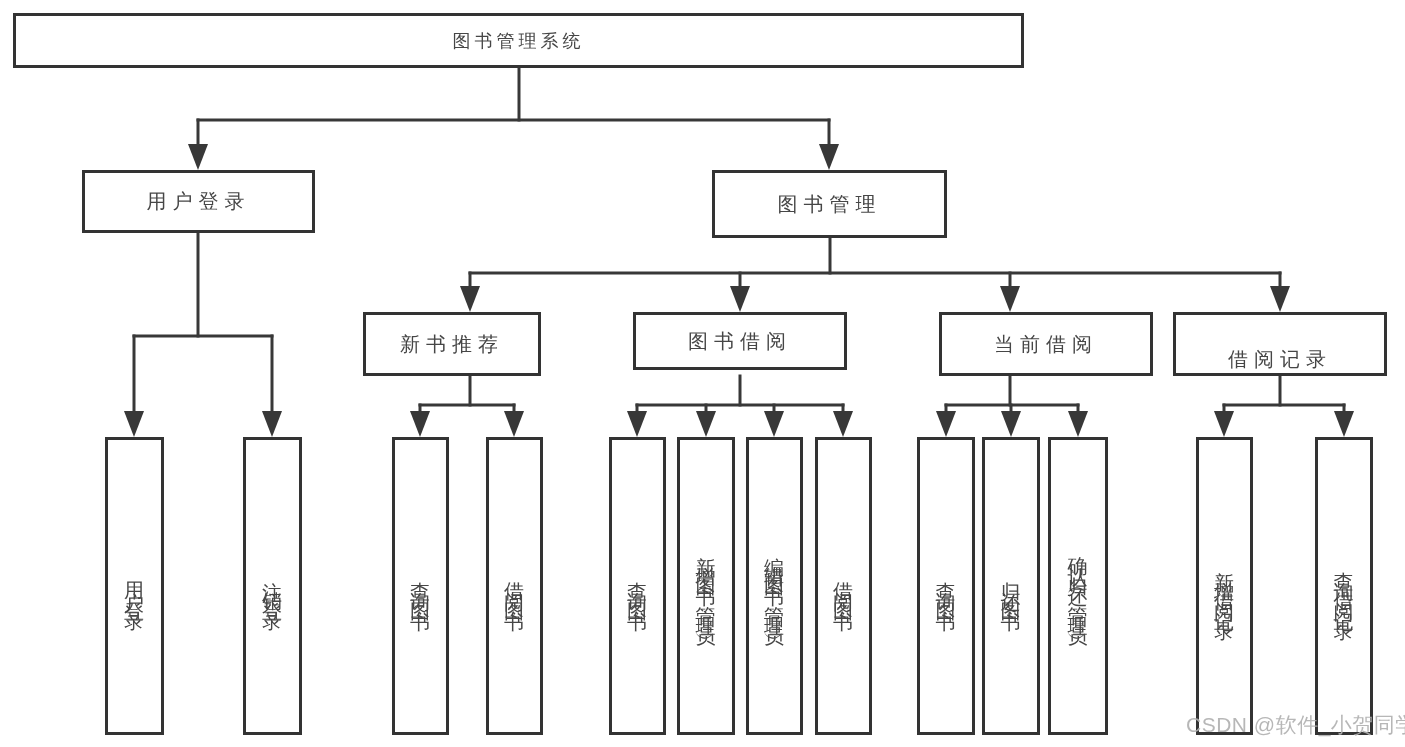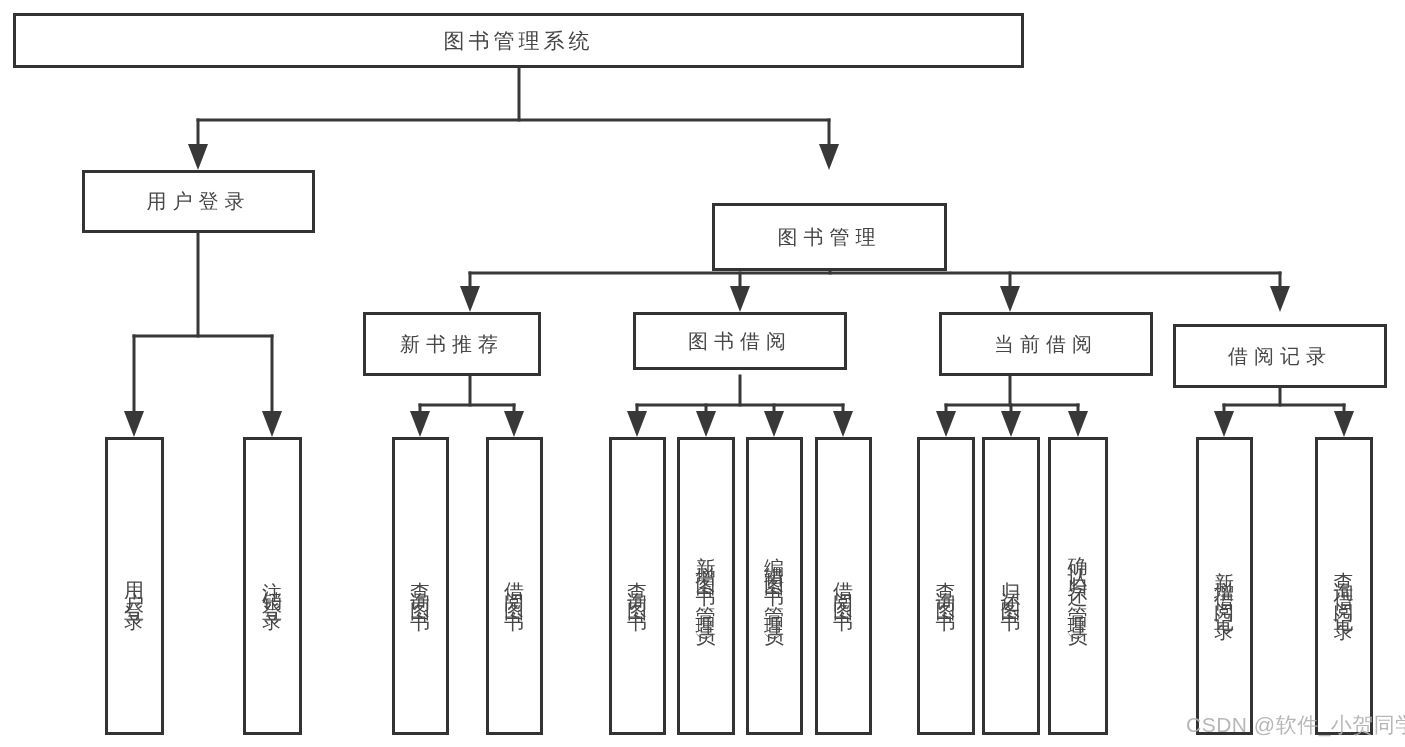--- a/index.html
+++ b/index.html
@@ -7,21 +7,21 @@
     position:relative;width:1405px;height:747px;background:#ffffff;overflow:hidden;
     font-family:"Liberation Sans","DejaVu Sans",sans-serif;
   }
   .wires{position:absolute;left:0;top:0;z-index:1;}
   .node{
     position:absolute;z-index:2;box-sizing:border-box;
     border:3px solid #333333;background:#ffffff;
     display:flex;align-items:center;justify-content:center;
     font-size:20px;letter-spacing:6px;color:#464646;
   }
-  .node.root{font-size:21px;letter-spacing:4px;}
+  .node.root{font-size:18px;letter-spacing:4px;}
   .leaf{
     position:absolute;top:437px;height:298px;z-index:2;box-sizing:border-box;
     border:3px solid #333333;background:#ffffff;
     display:flex;align-items:center;justify-content:center;
     font-size:20px;color:#464646;
   }
   .leaf>span{
     writing-mode:vertical-rl;text-orientation:mixed;
     letter-spacing:10px;line-height:1;white-space:nowrap;
   }
@@ -114,34 +114,34 @@
     </g>
   </svg>
 
   <div class="node root" style="left:13px;top:13px;width:1011px;height:55px;">
     <span>图书管理系统</span>
   </div>
 
   <div class="node" style="left:82px;top:170px;width:233px;height:63px;">
     <span>用户登录</span>
   </div>
-  <div class="node" style="left:712px;top:170px;width:235px;height:68px;margin-top:33px;">
+  <div class="node" style="left:712px;top:170px;width:235px;height:68px;">
     <span>图书管理</span>
   </div>
 
   <div class="node" style="left:363px;top:312px;width:178px;height:64px;">
     <span>新书推荐</span>
   </div>
   <div class="node" style="left:633px;top:312px;width:214px;height:58px;">
     <span>图书借阅</span>
   </div>
   <div class="node" style="left:903px;top:312px;width:214px;height:64px;margin-left:36px;">
     <span>当前借阅</span>
   </div>
-  <div class="node" style="left:1173px;top:324px;width:214px;height:64px;">
+  <div class="node" style="left:1173px;top:312px;width:214px;height:64px;align-items:flex-end;">
     <span>借阅记录</span>
   </div>
 
   <div class="leaf" style="left:105px;width:59px;">
     <span>用户登录</span>
   </div>
   <div class="leaf" style="left:243px;width:59px;">
     <span>注销登录</span>
   </div>
 

